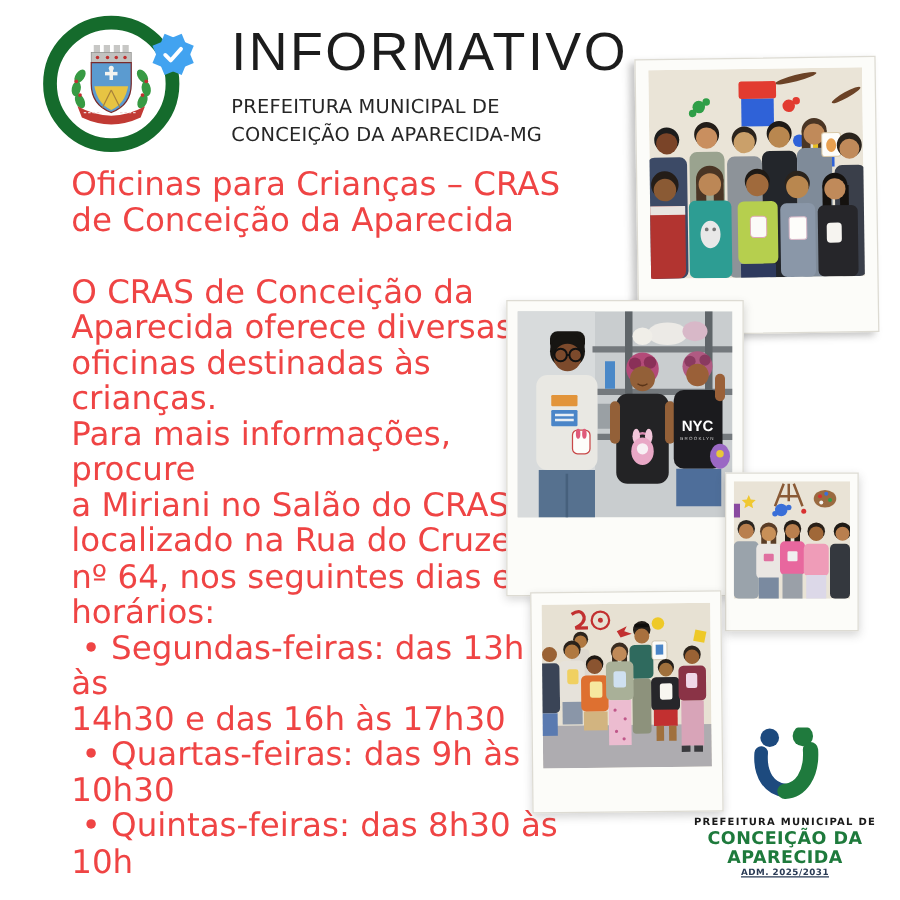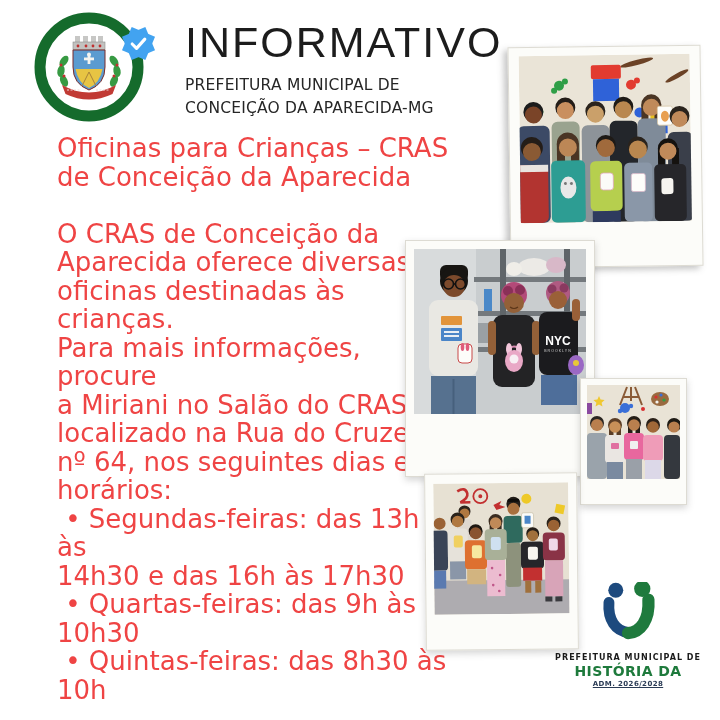--- a/index.html
+++ b/index.html
@@ -371,17 +371,18 @@
   </div>
 
   <div class="footer-logo">
     <svg width="68" height="64" viewBox="0 0 100 94">
       <circle cx="32" cy="12" r="11" fill="#1d4a7e"></circle>
       <circle cx="71" cy="10" r="12" fill="#1f7a3d"></circle>
       <path d="M22,30 C20,56 32,72 50,74" fill="none" stroke="#1d4a7e" stroke-width="16" stroke-linecap="round"></path>
       <path d="M80,26 C82,56 68,74 50,75" fill="none" stroke="#1f7a3d" stroke-width="18" stroke-linecap="round"></path>
     </svg>
     <div class="f-line1">PREFEITURA MUNICIPAL DE</div>
-    <div class="f-line2">HISTÓRIA DA</div>
-    <div class="f-line5">ADM. 2026/2028</div>
+    <div class="f-line2">CONCEIÇÃO DA</div>
+    <div class="f-line3">APARECIDA</div>
+    <div class="f-line5">ADM. 2025/2031</div>
   </div>
 
 </div>
 
 </body></html>

